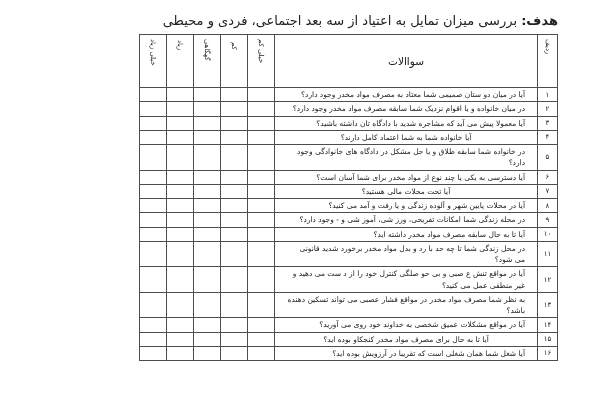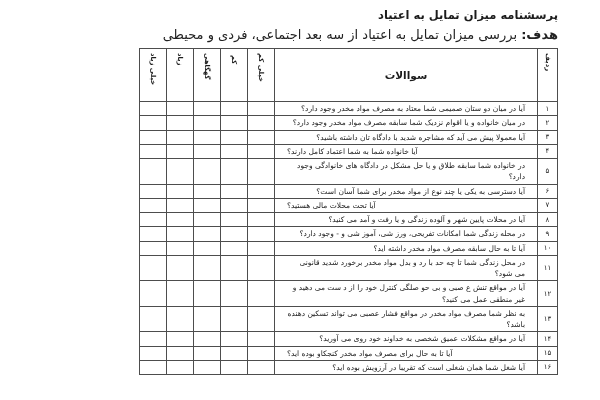--- a/index.html
+++ b/index.html
@@ -31,21 +31,21 @@
     width: 418px;
     margin-top: 6px;
     margin-right: 0;
   }
   .qtable th, .qtable td {
     border: 1px solid #4d4d4d;
     padding: 0;
     color: #1c1c1c;
     background: #fff;
   }
-  .qtable thead th { height: 52px; font-weight: bold; margin-top: 16px; }
+  .qtable thead th { height: 52px; font-weight: normal; margin-top: 16px; }
   th.h-num, th.h-scale { vertical-align: top; }
   .vert {
     writing-mode: vertical-rl;
     text-orientation: mixed;
     display: inline-block;
     margin-top: 4px;
     font-size: 6.8px;
     white-space: nowrap;
   }
   th.h-q {
@@ -59,30 +59,29 @@
     vertical-align: middle;
     font-size: 7px;
   }
   td.q {
     font-size: 7.5px;
     text-align: right;
     vertical-align: middle;
     padding: 1px 12px;
     line-height: 1.5;
   }
-  td.q.center { text-align: left; }
+  td.q.center { text-align: center; }
   td.ans { height: 13px; }
   tr { height: 13px; }
 </style>
 </head>
 <body>
 
 <div class="sheet">
 
-  <div class="title">پرسشنامه میزان تمایل به اعتیاد</div>
 
   <div class="objective">
     <span class="lbl">هدف:</span>
     <span>بررسی میزان تمایل به اعتیاد از سه بعد اجتماعی، فردی و محیطی</span>
   </div>
 
   <table class="qtable">
     <colgroup>
       <col style="width:20px">
       <col style="width:263px">

